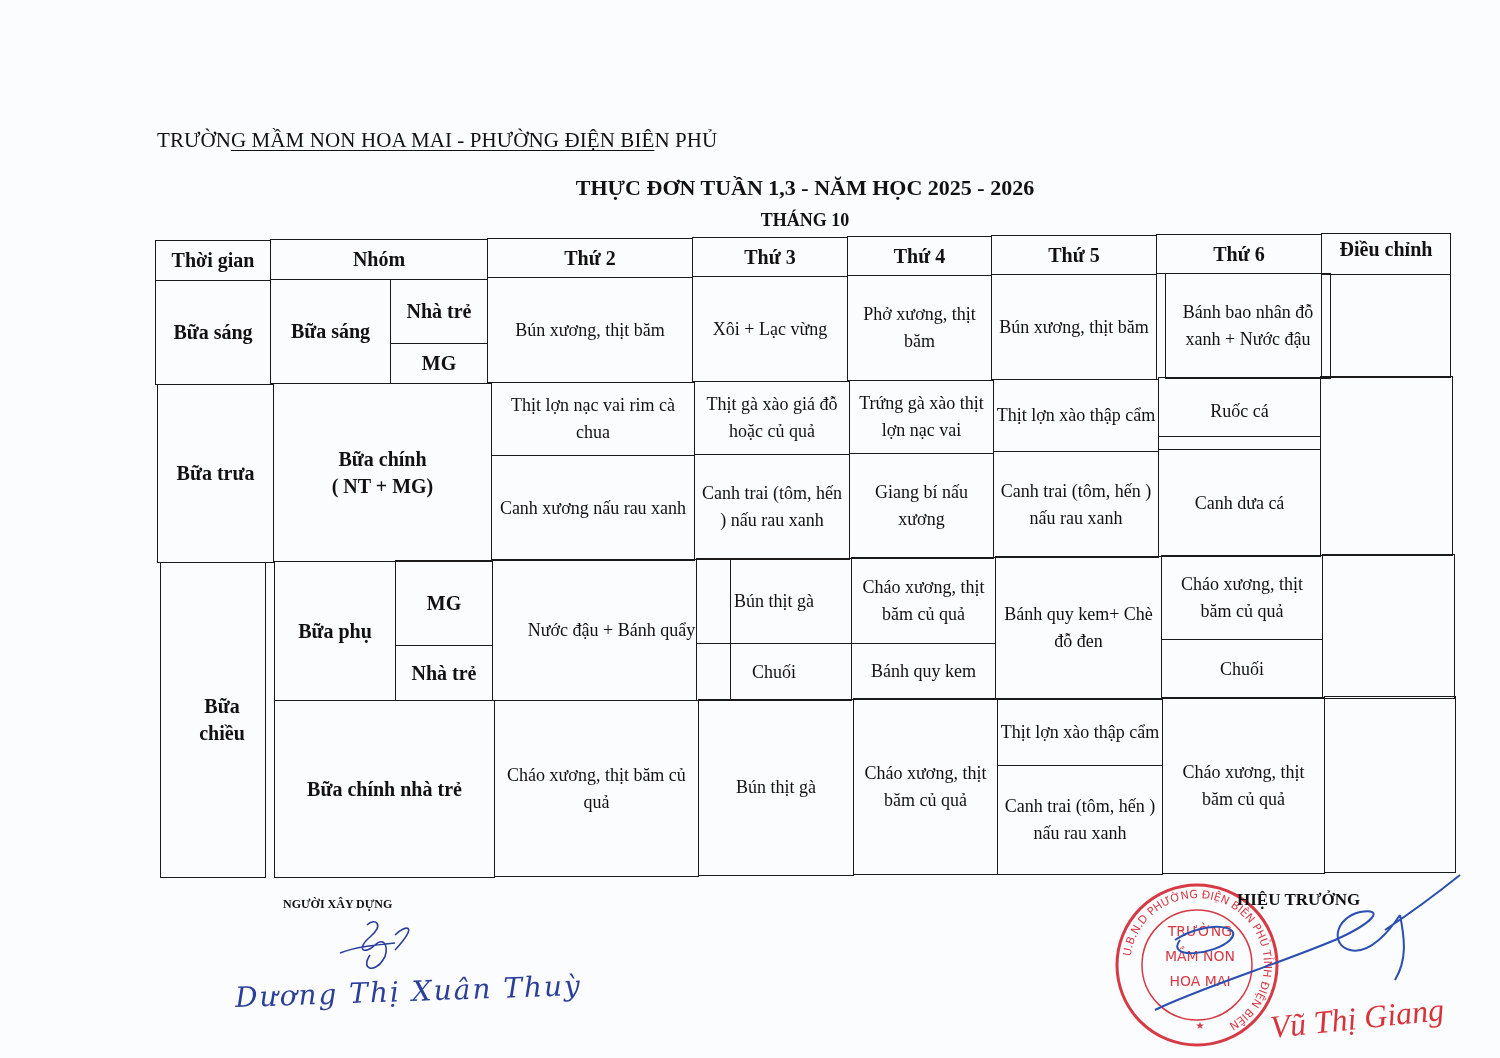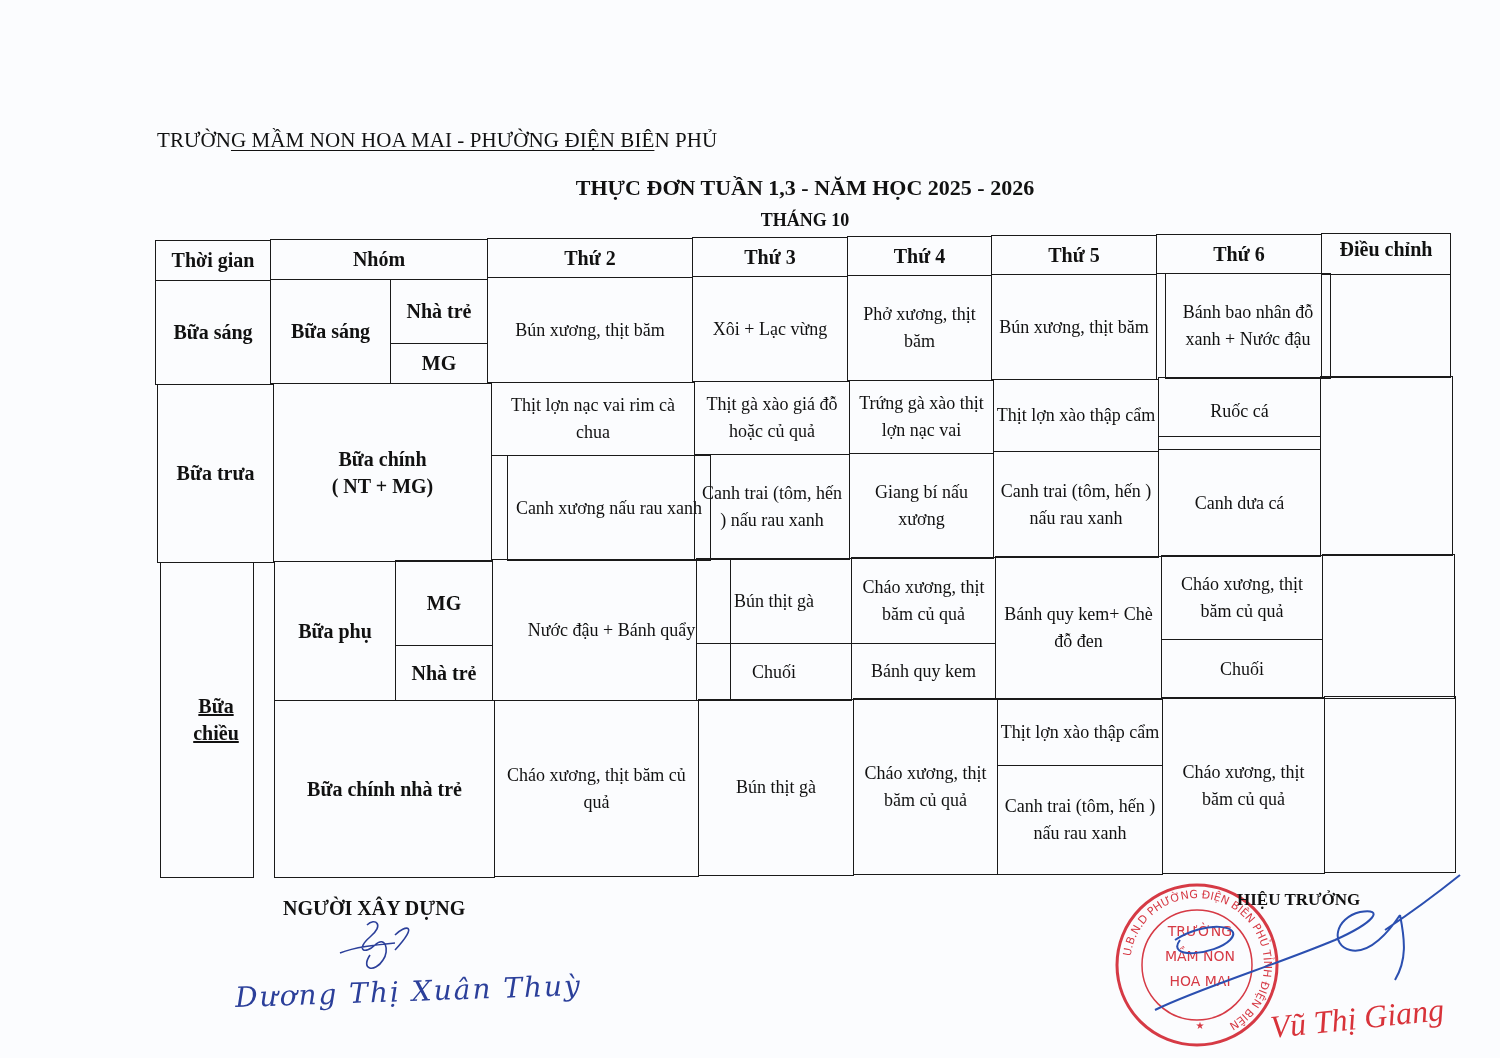--- a/index.html
+++ b/index.html
@@ -23,21 +23,21 @@
   .cell {
     position: absolute; box-sizing: border-box;
     border: 1.6px solid #1a1a1a;
     display: flex; align-items: center; justify-content: center;
     text-align: center; font-size: 18px; line-height: 27px; padding: 0 2px;
     background: transparent;
   }
   .hd { font-weight: bold; font-size: 20px; }
   .lbl { font-weight: bold; font-size: 20px; }
   .top { align-items: flex-start; padding-top: 2px; }
-  .builder { left: 283px; top: 897px; font-size: 20px; font-weight: bold; }
+  .builder { left: 283px; top: 897px; font-size: 12px; font-weight: bold; }
   .principal { left: 1237px; top: 890px; font-size: 17px; font-weight: bold; z-index: 3; }
   .sig-name-1 {
     left: 235px; top: 975px; font-size: 28px; font-style: italic; color: #2b3f9a;
     font-family: "DejaVu Serif", serif; transform: rotate(-2deg); letter-spacing: 2px;
   }
   .sig-name-2 {
     left: 1270px; top: 1000px; font-size: 32px; font-style: italic; color: #d8333a;
     font-family: "Liberation Serif", serif; transform: rotate(-6deg); z-index: 3;
   }
   .stamp { left: 1112px; top: 880px; width: 170px; height: 170px; z-index: 2; }
@@ -74,32 +74,32 @@
   <div class="cell" style="left:991px;top:274px;width:166px;height:106px;">Bún xương, thịt băm</div>
   <div class="cell" style="left:1156px;top:273px;width:166px;height:106px;margin-left:9px;">Bánh bao nhân đỗ xanh + Nước đậu</div>
   <div class="cell" style="left:1321px;top:274px;width:130px;height:104px;"></div>
 
   <div class="cell lbl" style="left:157px;top:384px;width:117px;height:179px;">Bữa trưa</div>
   <div class="cell lbl" style="left:273px;top:383px;width:219px;height:179px;flex-direction:column;">
     <span>Bữa chính</span>
     <span>( NT + MG)</span>
   </div>
   <div class="cell" style="left:491px;top:382px;width:204px;height:74px;">Thịt lợn nạc vai rim cà chua</div>
-  <div class="cell" style="left:507px;top:455px;width:204px;height:106px;">Canh xương nấu rau xanh</div>
+  <div class="cell" style="left:491px;top:455px;width:204px;height:106px;">Canh xương nấu rau xanh</div>
   <div class="cell" style="left:694px;top:381px;width:156px;height:74px;">Thịt gà xào giá đỗ hoặc củ quả</div>
   <div class="cell" style="left:694px;top:454px;width:156px;height:106px;">Canh trai (tôm, hến ) nấu rau xanh</div>
   <div class="cell" style="left:849px;top:380px;width:145px;height:74px;">Trứng gà xào thịt lợn nạc vai</div>
   <div class="cell" style="left:849px;top:453px;width:145px;height:106px;">Giang bí nấu xương</div>
   <div class="cell" style="left:993px;top:379px;width:166px;height:73px;">Thịt lợn xào thập cẩm</div>
   <div class="cell" style="left:993px;top:451px;width:166px;height:107px;">Canh trai (tôm, hến ) nấu rau xanh</div>
   <div class="cell top" style="left:1158px;top:377px;width:163px;height:60px;padding-top:20px;">Ruốc cá</div>
   <div class="cell" style="left:1158px;top:449px;width:163px;height:108px;">Canh dưa cá</div>
   <div class="cell" style="left:1320px;top:376px;width:133px;height:180px;"></div>
 
-  <div class="cell lbl" style="left:160px;top:562px;width:94px;height:316px;justify-content:flex-start;padding-left:20px;text-decoration:underline;">Bữa chiều</div>
+  <div class="cell lbl" style="left:160px;top:562px;width:106px;height:316px;justify-content:flex-start;padding-left:20px;">Bữa chiều</div>
 
   <div class="cell lbl" style="left:274px;top:561px;width:122px;height:140px;">Bữa phụ</div>
   <div class="cell lbl" style="left:395px;top:560px;width:98px;height:86px;">MG</div>
   <div class="cell lbl" style="left:395px;top:645px;width:98px;height:56px;">Nhà trẻ</div>
   <div class="cell" style="left:492px;top:559px;width:239px;height:142px;">Nước đậu + Bánh quẩy</div>
   <div class="cell" style="left:696px;top:558px;width:156px;height:86px;">Bún thịt gà</div>
   <div class="cell" style="left:696px;top:643px;width:156px;height:58px;">Chuối</div>
   <div class="cell" style="left:851px;top:557px;width:145px;height:87px;">Cháo xương, thịt băm củ quả</div>
   <div class="cell" style="left:851px;top:643px;width:145px;height:57px;">Bánh quy kem</div>
   <div class="cell" style="left:995px;top:556px;width:167px;height:144px;">Bánh quy kem+ Chè đỗ đen</div>

